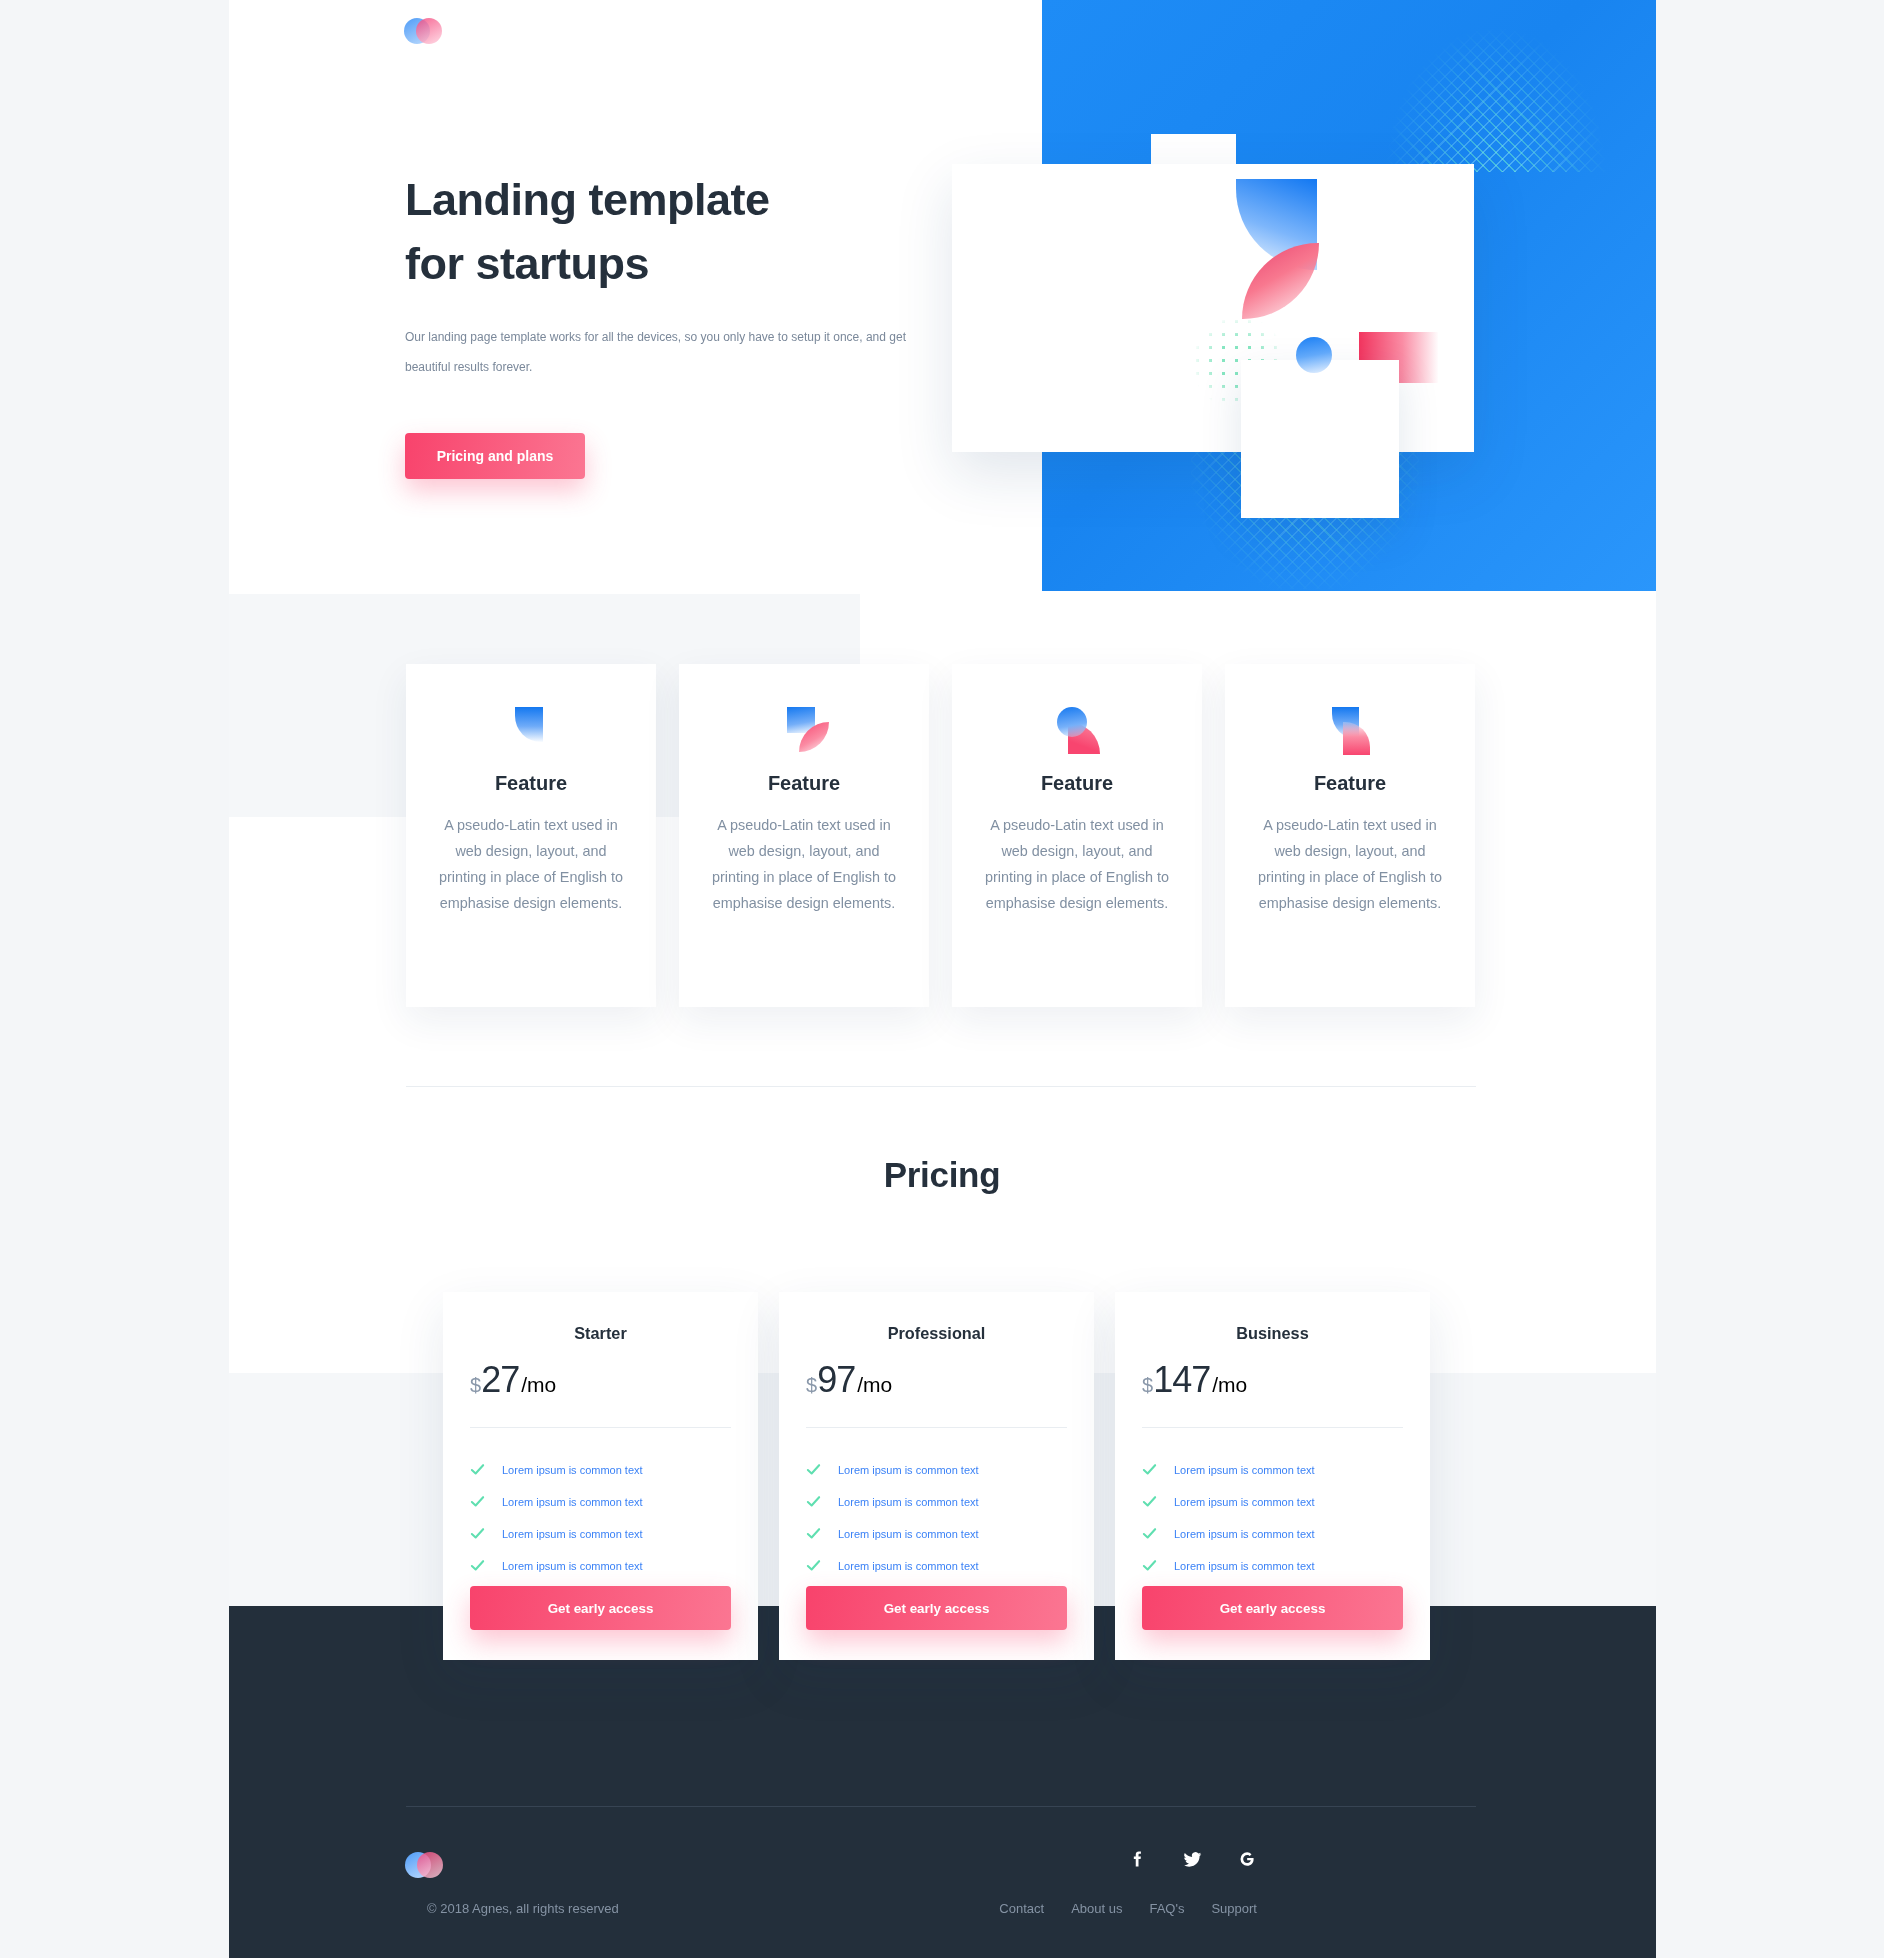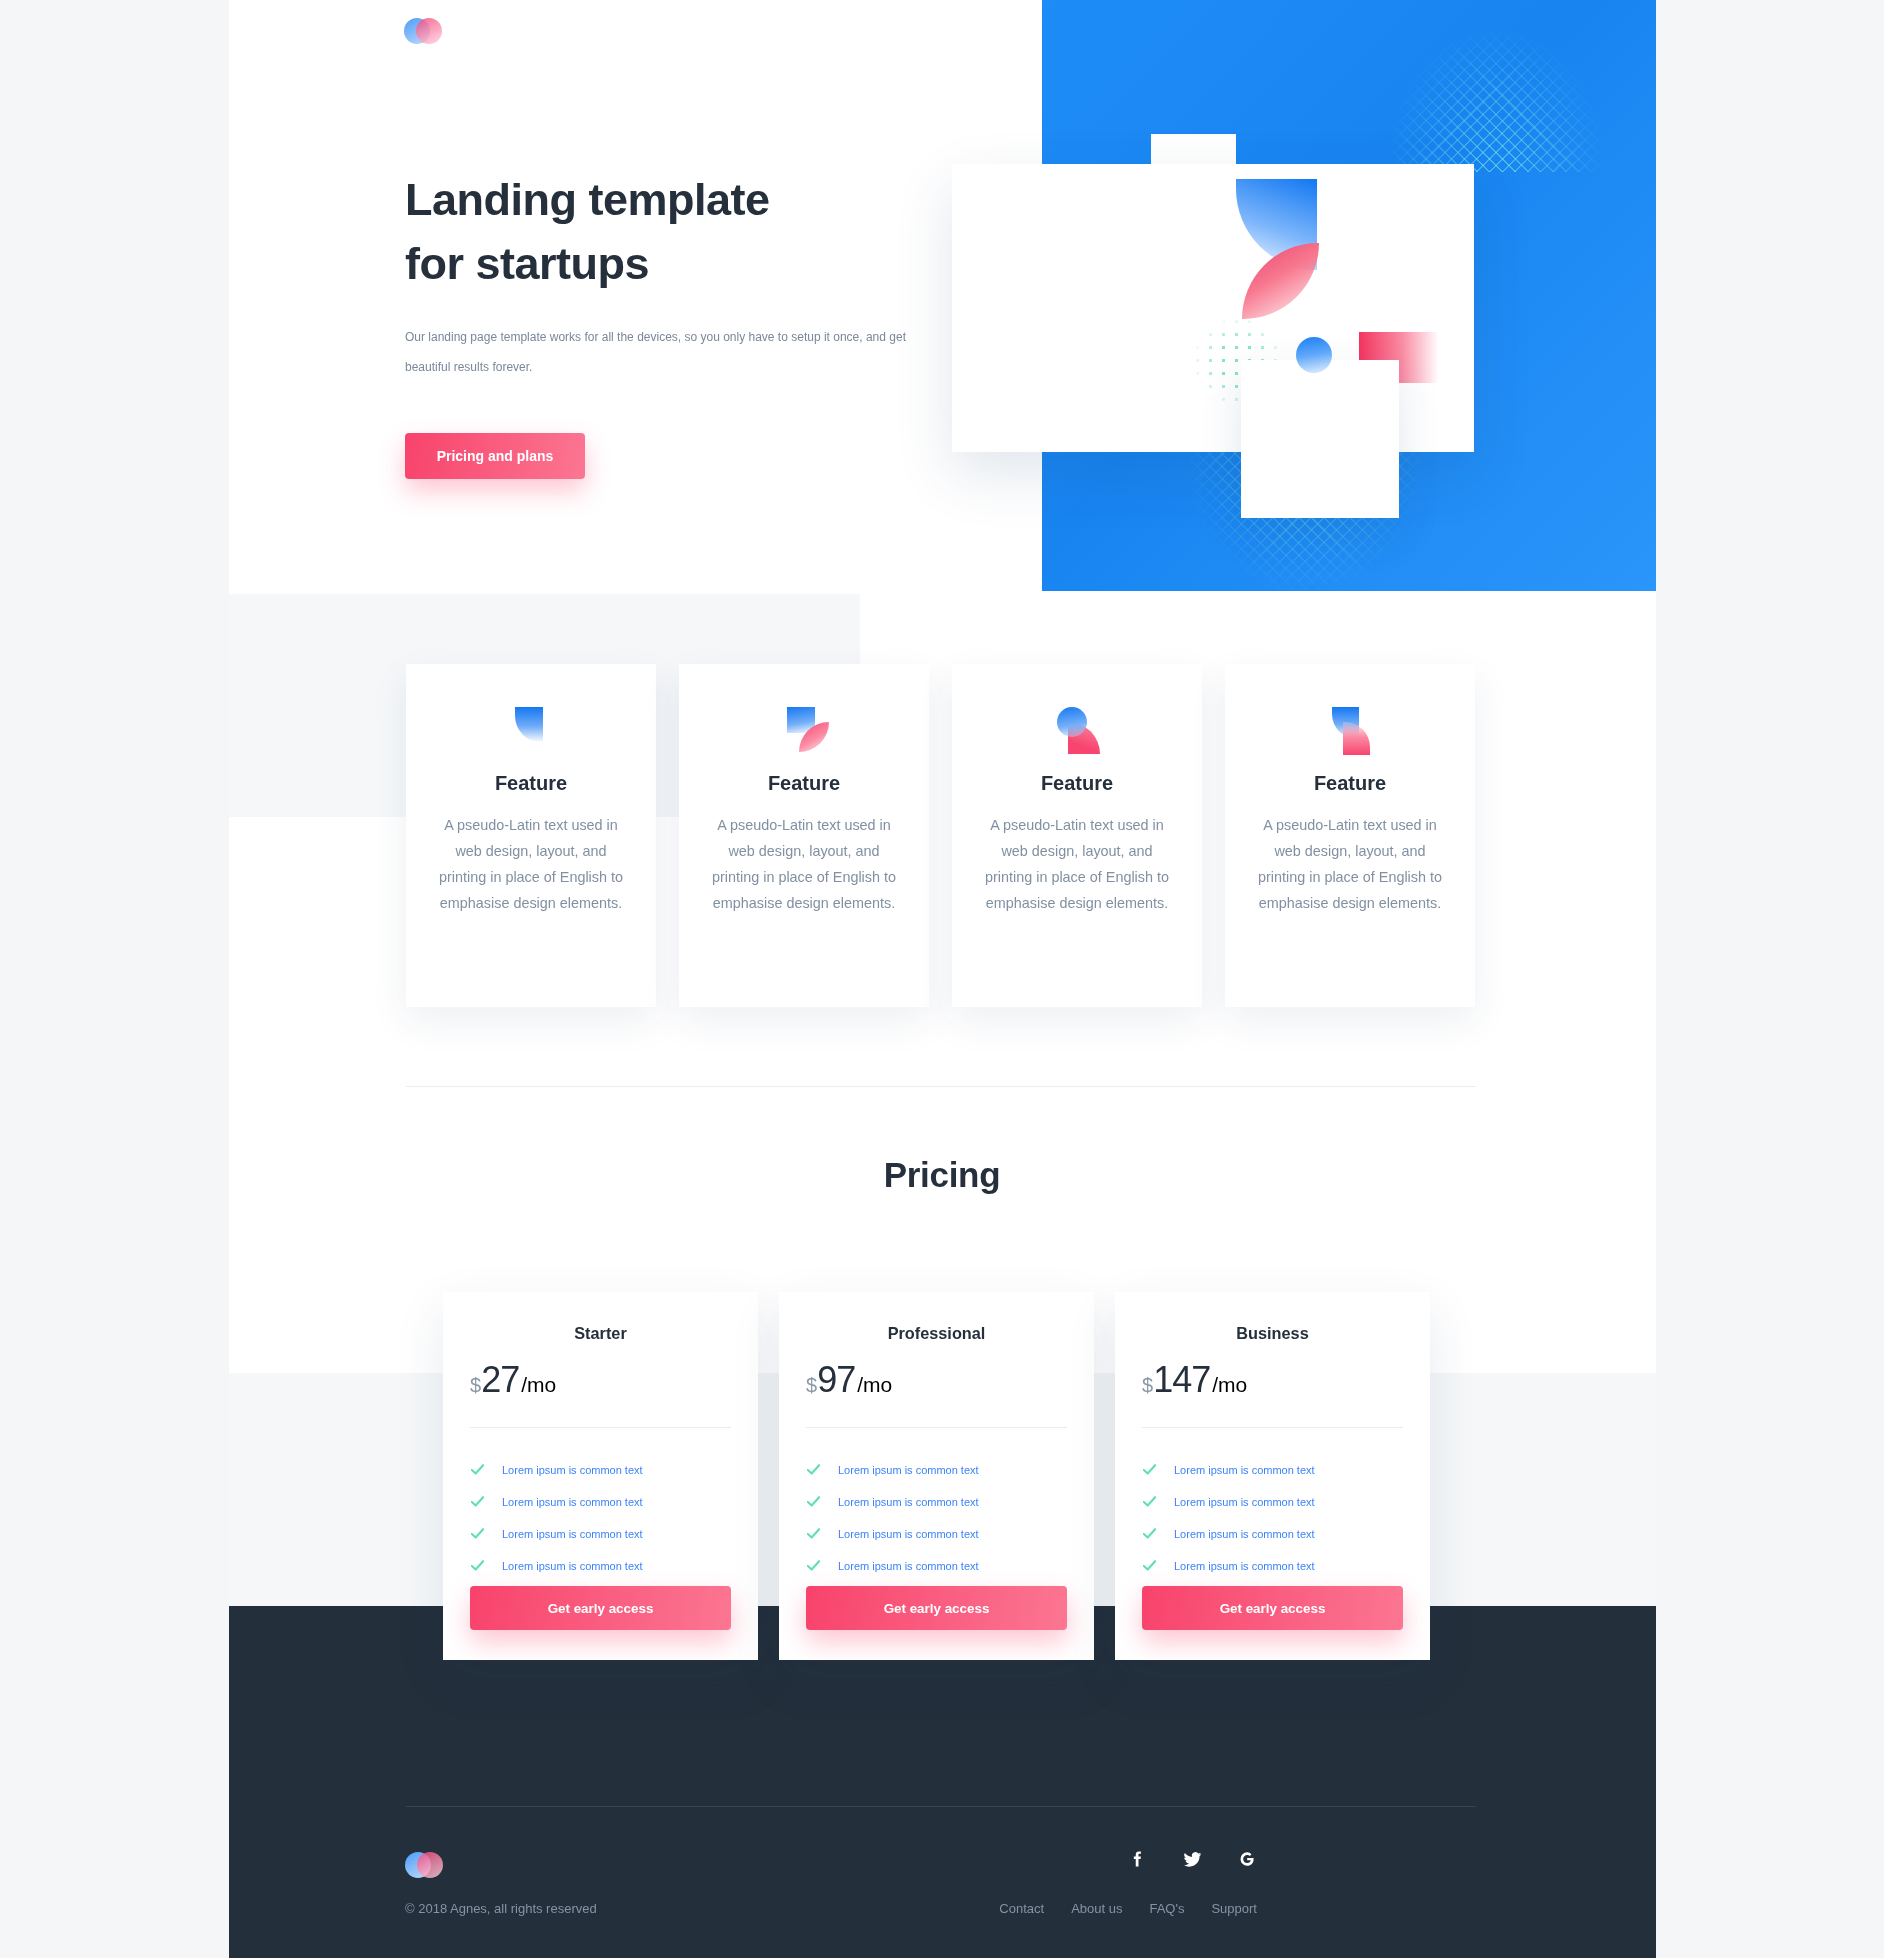--- a/index.html
+++ b/index.html
@@ -209,21 +209,21 @@
   .plan-btn {
     position: absolute; left: 27px; bottom: 30px;
     width: 261px; height: 44px; font-size: 13.4px;
   }
 
   
   .f-rule { position: absolute; left: 406px; top: 1806px; width: 1070px; height: 1px; background: #374453; }
   .footer-logo { position: absolute; left: 405px; top: 1852px; }
   .socials { position: absolute; right: 379px; top: 1849px; display: flex; gap: 34px; }
   .socials svg { fill: #fff; display: block; }
-  .copyright { position: absolute; left: 405px; top: 1901px; font-size: 13px; color: #8593a4; }
+  .copyright { position: absolute; left: 427px; top: 1901px; font-size: 13px; color: #8593a4; }
   .flinks { position: absolute; right: 379px; top: 1901px; display: flex; gap: 27px; }
   .flinks a { font-size: 13px; color: #8593a4; text-decoration: none; }
 </style>
 </head>
 <body>
 
 <div class="page">
 
   <div class="plate-white-main"></div>
   <div class="plate-gray-features"></div>

